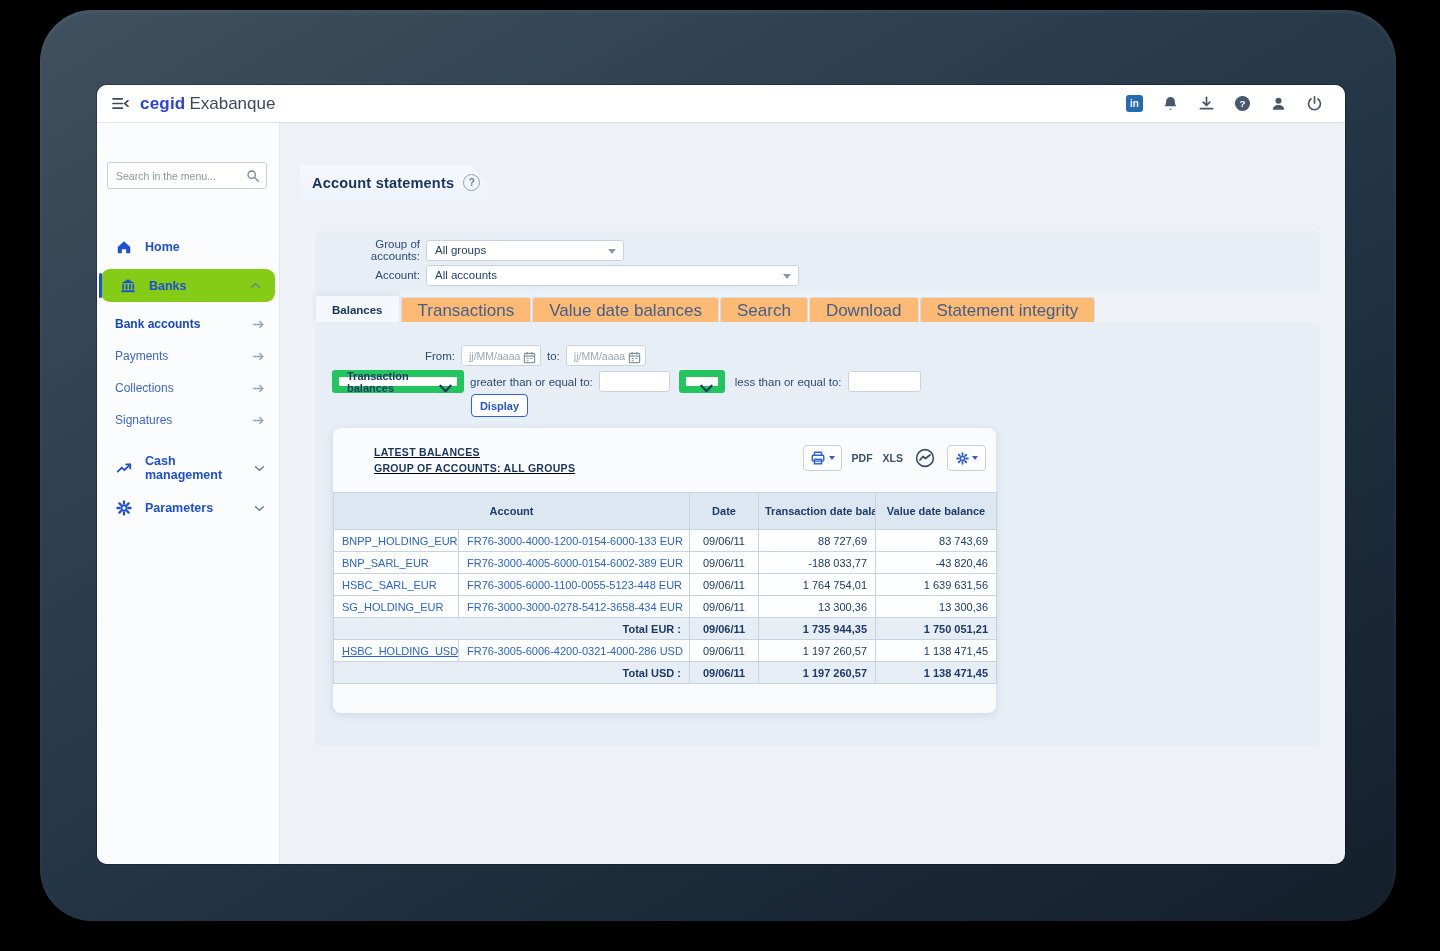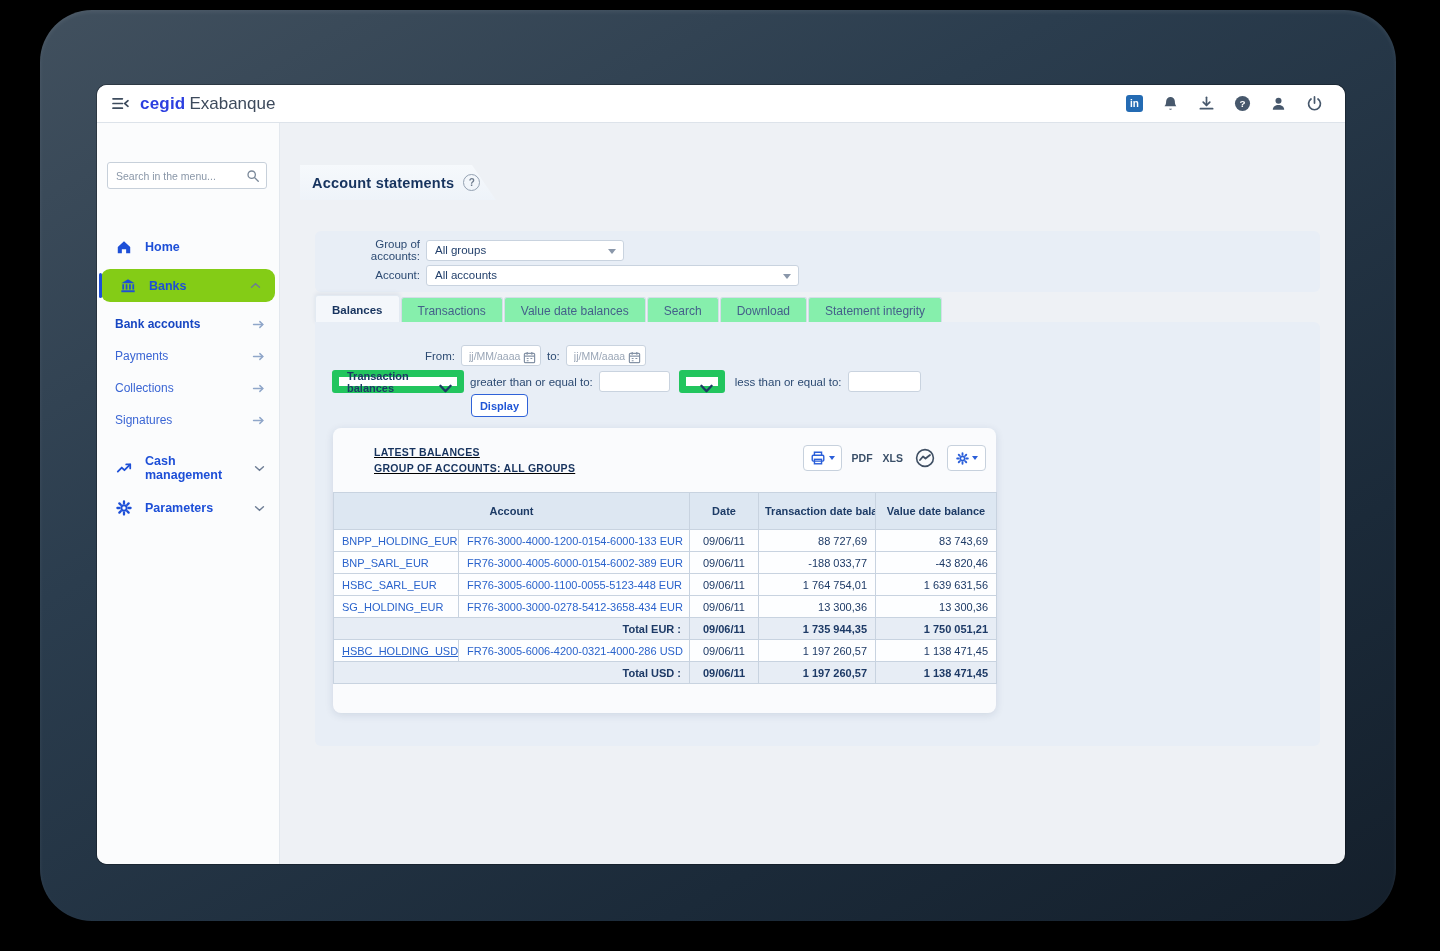--- a/index.html
+++ b/index.html
@@ -64,22 +64,22 @@
   .sel-row { display:flex; align-items:center; height:22px; margin-bottom:3px; }
   .sel-label { width:97px; text-align:right; font-size:11.5px; color:#2c4a72; margin-right:6px; }
   .selbox { position:relative; height:21px; background:#fff; border:1px solid #c9d3df; border-radius:3px;
             display:flex; align-items:center; padding:0 20px 0 8px; font-size:11.5px; color:#23406b; cursor:pointer; }
   .selbox .caret { position:absolute; right:7px; top:8px; width:0; height:0; border-left:4px solid transparent;
                    border-right:4px solid transparent; border-top:5px solid #8a97aa; }
   .w-groups { width:198px; } .w-accounts { width:373px; }
 
   
   .tabs { position:absolute; left:35px; top:172px; display:flex; align-items:flex-end; }
-  .tab { height:27px; display:flex; align-items:center; padding:0 16px; font-size:12px; color:#44608a;
-         background:#86efac; border:1px solid #d4dde8; border-bottom:none; border-radius:3px 3px 0 0; margin-right:1px; cursor:pointer; }
+  .tab { height:27px; display:flex; align-items:center; padding:0 16px; font-size:17px; color:#44608a;
+         background:#fdba74; border:1px solid #d4dde8; border-bottom:none; border-radius:3px 3px 0 0; margin-right:1px; cursor:pointer; }
   .tab-active { height:29px; background:#f4f7fb; color:#17335e; font-weight:bold; font-size:11.5px;
                 box-shadow:0 -2px 4px rgba(30,60,110,.08); border-color:#e3eaf2; }
 
   
   .panelB { position:absolute; left:35px; top:199px; width:1005px; height:424px; background:#e8eef6; border-radius:0 6px 6px 6px; }
   .frow { position:absolute; display:flex; align-items:center; gap:6px; }
   .flabel { font-size:11.5px; color:#2c4a72; white-space:nowrap; }
   .datebox { position:relative; width:80px; height:21px; background:#fff; border:1px solid #c9d3df; border-radius:3px; }
   .datebox input { width:100%; height:100%; border:none; outline:none; background:transparent; font-family:inherit;
                    font-size:10.5px; color:#6a7known; color:#6a7888; padding:0 18px 0 7px; }

